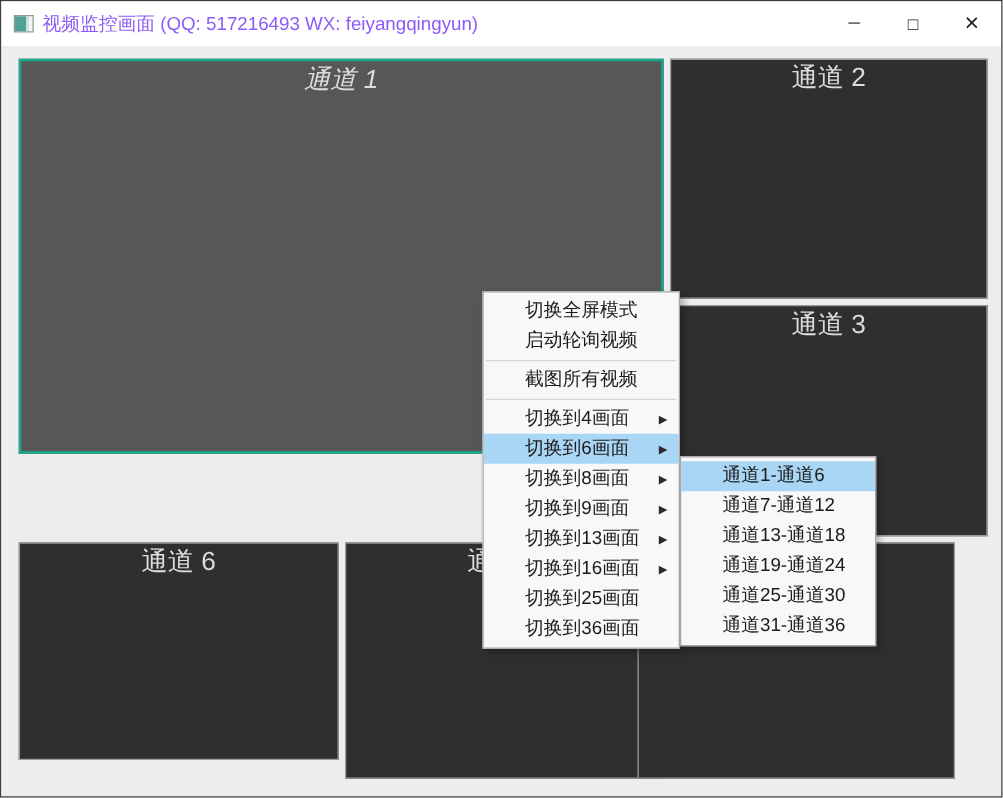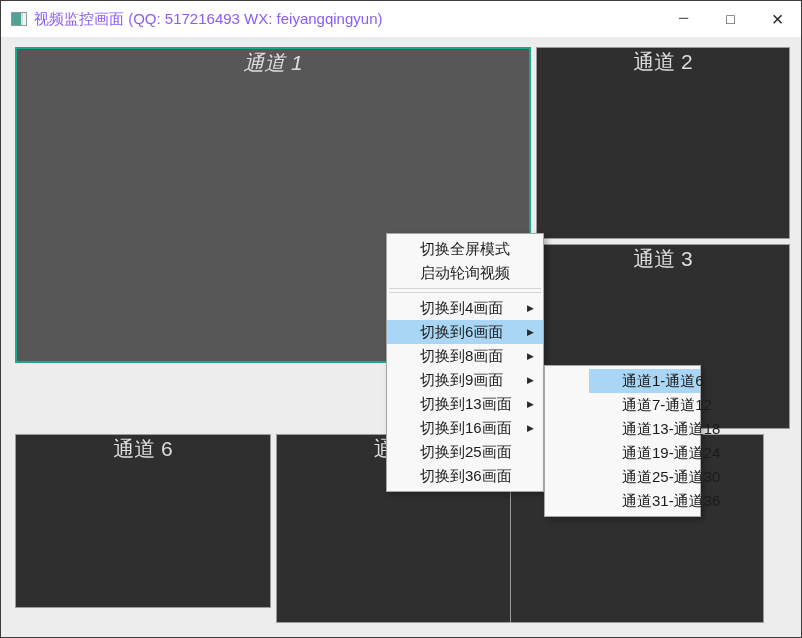--- a/index.html
+++ b/index.html
@@ -70,21 +70,21 @@
   
   .menu {
     position: absolute;
     background: #f8f8f8;
     border: 1px solid #a7a7a7;
     padding: 3px 0;
     box-shadow: 3px 3px 6px rgba(0,0,0,0.28);
     z-index: 20;
   }
   .main-menu { left: 385px; top: 232px; width: 158px; }
-  .sub-menu  { left: 543px; top: 364px; width: 157px; padding-left: 44px; }
+  .sub-menu  { left: 543px; top: 364px; width: 157px; }
   .menu-item {
     position: relative;
     height: 24px; line-height: 24px;
     padding-left: 33px;
     font-size: 15px;
     color: #1b1b1b;
     white-space: nowrap;
     cursor: default;
   }
   .menu-item.hl { background: #a9d6f4; }
@@ -137,20 +137,23 @@
   </div>
 
   <div class="menu main-menu">
     <div class="menu-item">
       <span>切换全屏模式</span>
     </div>
     <div class="menu-item">
       <span>启动轮询视频</span>
     </div>
     <div class="menu-sep"></div>
+    <div class="menu-item">
+      <span>截图所有视频</span>
+    </div>
     <div class="menu-sep"></div>
     <div class="menu-item">
       <span>切换到4画面</span>
       <span class="arrow">▶</span>
     </div>
     <div class="menu-item hl">
       <span>切换到6画面</span>
       <span class="arrow">▶</span>
     </div>
     <div class="menu-item">

